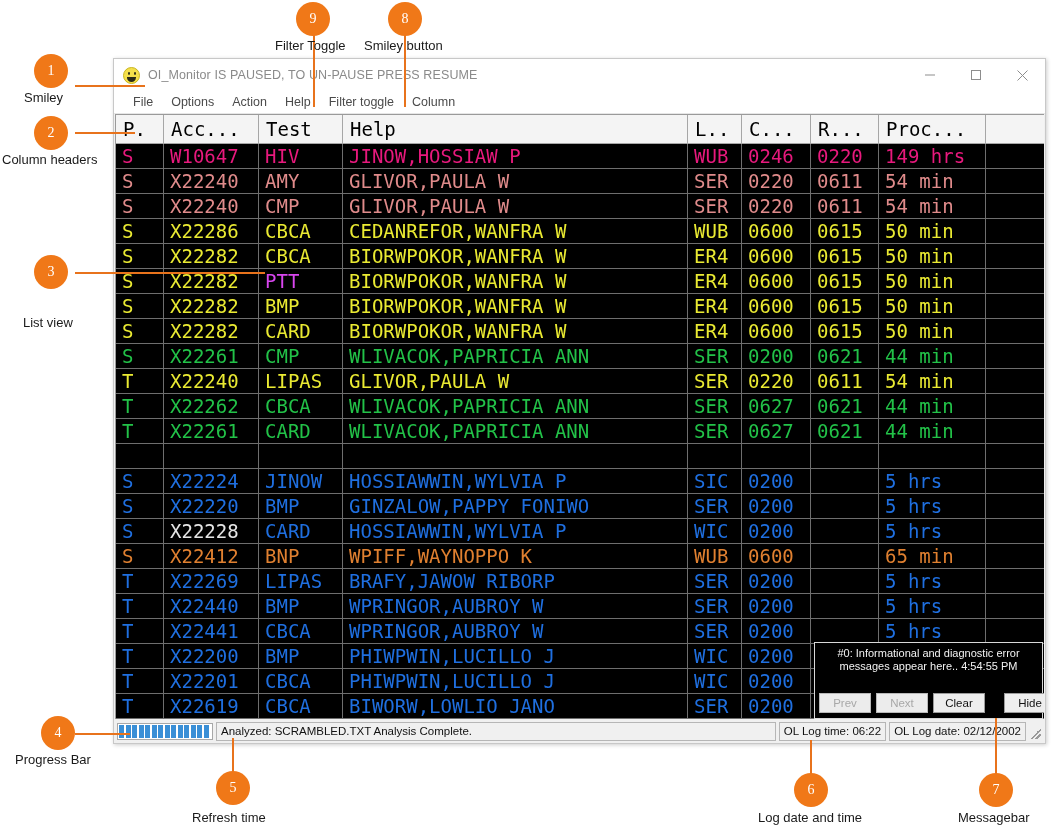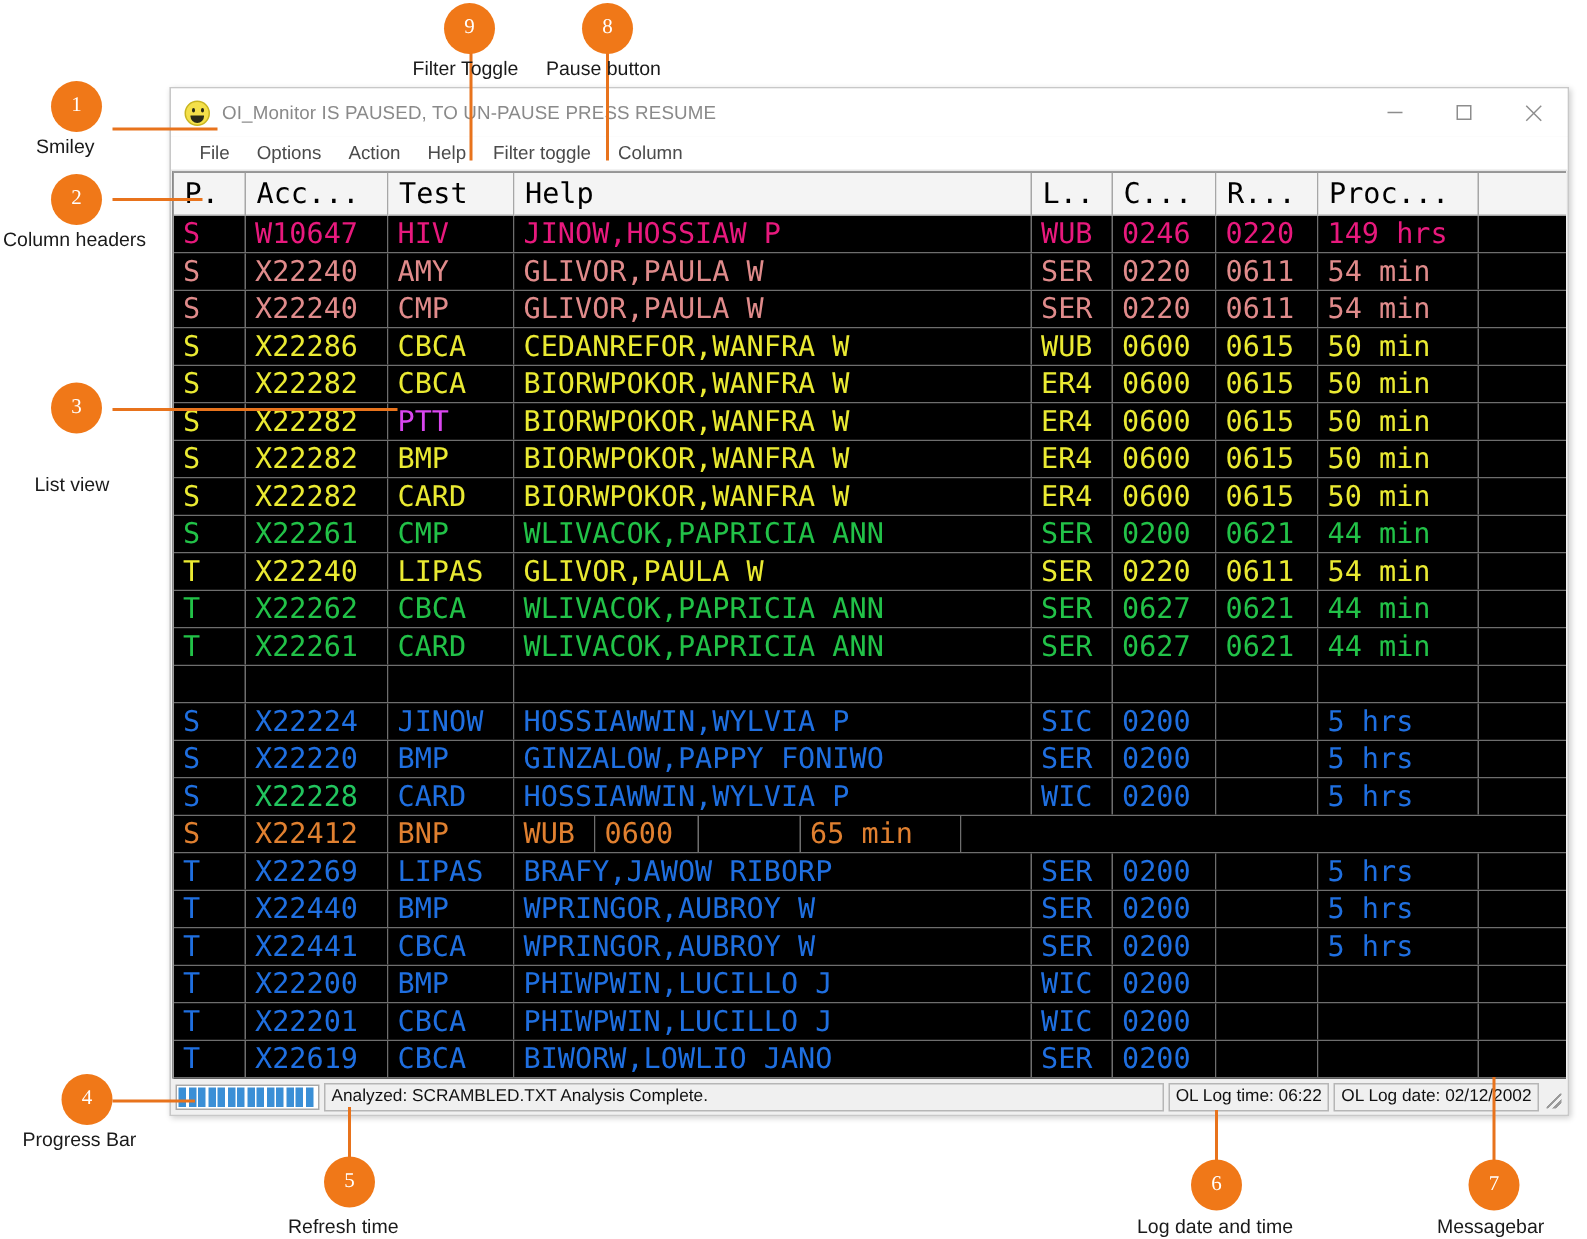--- a/index.html
+++ b/index.html
@@ -307,21 +307,21 @@
   <div class="callout-label" style="left:758px; top:810px;">Log date and time</div>
 
   <div class="callout-circle" style="left:979px; top:773px;">
       <span>7</span>
     </div>
   <div class="callout-label" style="left:958px; top:810px;">Messagebar</div>
 
   <div class="callout-circle" style="left:388px; top:2px;">
       <span>8</span>
     </div>
-  <div class="callout-label" style="left:364px; top:38px;">Pause button</div>
+  <div class="callout-label" style="left:364px; top:38px;">Smiley button</div>
 
   <div class="callout-circle" style="left:296px; top:2px;">
       <span>9</span>
     </div>
   <div class="callout-label" style="left:275px; top:38px;">Filter Toggle</div>
 
   <div id="app-window">
 
     <div class="titlebar">
       <div class="smiley"></div>
@@ -528,33 +528,34 @@
             <div class="cell c-test" style="color: rgb(31, 111, 224);">BMP</div>
             <div class="cell c-name" style="color: rgb(31, 111, 224);">GINZALOW,PAPPY FONIWO</div>
             <div class="cell c-loc" style="color: rgb(31, 111, 224);">SER</div>
             <div class="cell c-col" style="color: rgb(31, 111, 224);">0200</div>
             <div class="cell c-rep" style="color: rgb(31, 111, 224);"></div>
             <div class="cell c-proc" style="color: rgb(31, 111, 224);">5 hrs</div>
             <div class="cell c-pad last"></div>
           </div>
           <div class="row">
             <div class="cell c-p" style="color: rgb(31, 111, 224);">S</div>
-            <div class="cell c-acc" style="color: #22c55e;">X22228</div>
+            <div class="cell c-acc" style="color: #e5e5e5;">X22228</div>
             <div class="cell c-test" style="color: rgb(31, 111, 224);">CARD</div>
             <div class="cell c-name" style="color: rgb(31, 111, 224);">HOSSIAWWIN,WYLVIA P</div>
             <div class="cell c-loc" style="color: rgb(31, 111, 224);">WIC</div>
             <div class="cell c-col" style="color: rgb(31, 111, 224);">0200</div>
             <div class="cell c-rep" style="color: rgb(31, 111, 224);"></div>
             <div class="cell c-proc" style="color: rgb(31, 111, 224);">5 hrs</div>
             <div class="cell c-pad last"></div>
           </div>
           <div class="row">
             <div class="cell c-p" style="color: rgb(224, 128, 48);">S</div>
             <div class="cell c-acc" style="color: rgb(224, 128, 48);">X22412</div>
             <div class="cell c-test" style="color: rgb(224, 128, 48);">BNP</div>
+            <div class="cell c-name" style="color: rgb(224, 128, 48);">WPIFF,WAYNOPPO K</div>
             <div class="cell c-loc" style="color: rgb(224, 128, 48);">WUB</div>
             <div class="cell c-col" style="color: rgb(224, 128, 48);">0600</div>
             <div class="cell c-rep" style="color: rgb(224, 128, 48);"></div>
             <div class="cell c-proc" style="color: rgb(224, 128, 48);">65 min</div>
             <div class="cell c-pad last"></div>
           </div>
           <div class="row">
             <div class="cell c-p" style="color: rgb(31, 111, 224);">T</div>
             <div class="cell c-acc" style="color: rgb(31, 111, 224);">X22269</div>
             <div class="cell c-test" style="color: rgb(31, 111, 224);">LIPAS</div>
@@ -615,20 +616,29 @@
             <div class="cell c-test" style="color: rgb(31, 111, 224);">CBCA</div>
             <div class="cell c-name" style="color: rgb(31, 111, 224);">BIWORW,LOWLIO JANO</div>
             <div class="cell c-loc" style="color: rgb(31, 111, 224);">SER</div>
             <div class="cell c-col" style="color: rgb(31, 111, 224);">0200</div>
             <div class="cell c-rep" style="color: rgb(31, 111, 224);"></div>
             <div class="cell c-proc" style="color: rgb(31, 111, 224);"></div>
             <div class="cell c-pad last"></div>
           </div>
         </div>
 
+      <div id="messagebar">
+        <div class="msg-text">#0: Informational and diagnostic error messages appear here..  4:54:55 PM</div>
+        <div class="msg-btns">
+          <div class="msg-btn disabled">Prev</div>
+          <div class="msg-btn disabled">Next</div>
+          <div class="msg-btn">Clear</div>
+          <div class="msg-btn hide">Hide</div>
+        </div>
+      </div>
     </div>
 
     <div class="statusbar">
       <div class="progress">
         <div class="chunks" id="progress-chunks">
             <div class="chunk" style="background: rgb(58, 143, 214);"></div>
             <div class="chunk" style="background: rgb(58, 143, 214);"></div>
             <div class="chunk" style="background: rgb(58, 143, 214);"></div>
             <div class="chunk" style="background: rgb(58, 143, 214);"></div>
             <div class="chunk" style="background: rgb(58, 143, 214);"></div>

